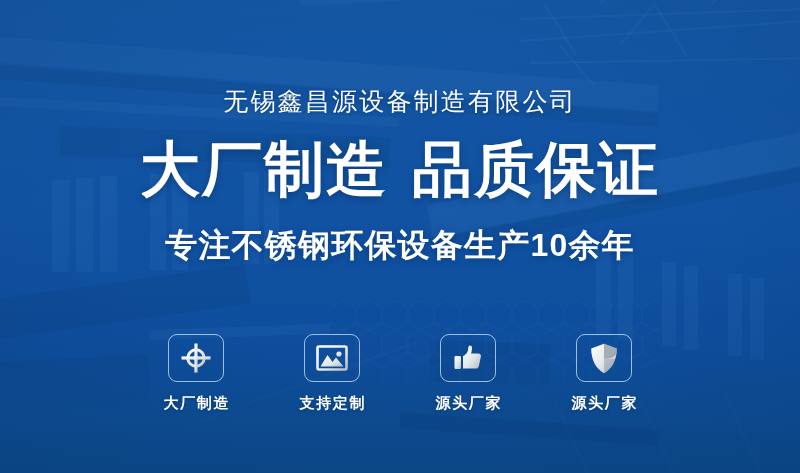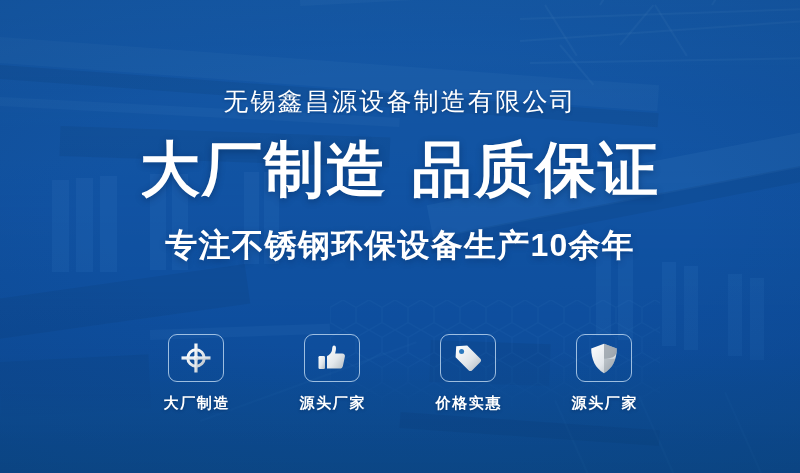--- a/index.html
+++ b/index.html
@@ -265,20 +265,37 @@
           </defs>
           <circle cx="16" cy="16" r="8.2" fill="none" stroke="url(#sil1)" stroke-width="3"></circle>
           <rect x="14.4" y="1.5" width="3.2" height="29" fill="url(#sil1)"></rect>
           <rect x="1.5" y="14.4" width="29" height="3.2" fill="url(#sil1)"></rect>
           <circle cx="16" cy="16" r="2.6" fill="url(#sil1)"></circle>
         </svg>
       </div>
       <div class="feature-label">大厂制造</div>
     </div>
 
+    <div class="feature">
+      <div class="icon-box">
+        <svg width="32" height="28" viewBox="0 0 32 28">
+          <defs>
+            <linearGradient id="sil2" x1="0" y1="0" x2="1" y2="1">
+              <stop offset="0%" stop-color="#ffffff"></stop>
+              <stop offset="60%" stop-color="#e1e6ea"></stop>
+              <stop offset="100%" stop-color="#b5bec5"></stop>
+            </linearGradient>
+          </defs>
+          <rect x="1.5" y="2.5" width="29" height="23" rx="1.5" fill="none" stroke="url(#sil2)" stroke-width="2.6"></rect>
+          <circle cx="23" cy="10" r="2.6" fill="url(#sil2)"></circle>
+          <path d="M4.5 22.5 L11.5 11 L16.5 18 L20 13.5 L27.5 22.5 Z" fill="url(#sil2)"></path>
+        </svg>
+      </div>
+      <div class="feature-label">支持定制</div>
+    </div>
 
     <div class="feature">
       <div class="icon-box">
         <svg width="30" height="30" viewBox="0 0 30 30">
           <defs>
             <linearGradient id="sil3" x1="0" y1="0" x2="1" y2="1">
               <stop offset="0%" stop-color="#ffffff"></stop>
               <stop offset="55%" stop-color="#e2e7eb"></stop>
               <stop offset="100%" stop-color="#b3bcc3"></stop>
             </linearGradient>
@@ -286,37 +303,20 @@
           <rect x="1.5" y="13" width="6.5" height="13" rx="1.3" fill="url(#sil3)"></rect>
           <path d="M10 13.2 C10 13.2 13.4 11.6 14.6 8.6 C15.3 6.8 15 4.6 15.6 3.4
                    C16.2 2.2 18.1 2.3 18.7 3.6 C19.4 5.1 18.8 8.2 18.1 10.4
                    L25.2 10.4 C27.2 10.4 28.3 12 27.9 13.6 L25.9 22.9
                    C25.6 24.5 24.4 25.6 22.8 25.6 L10 25.6 Z" fill="url(#sil3)"></path>
         </svg>
       </div>
       <div class="feature-label">源头厂家</div>
     </div>
 
-    <div class="feature">
-      <div class="icon-box">
-        <svg width="30" height="30" viewBox="0 0 30 30">
-          <defs>
-            <linearGradient id="sil4" x1="0" y1="0" x2="1" y2="1">
-              <stop offset="0%" stop-color="#ffffff"></stop>
-              <stop offset="58%" stop-color="#e0e5e9"></stop>
-              <stop offset="100%" stop-color="#b0b9c1"></stop>
-            </linearGradient>
-          </defs>
-          <path d="M3.2 3.2 L14.2 2.6 L27.4 15.8 C28.3 16.7 28.3 18.1 27.4 19
-                   L19 27.4 C18.1 28.3 16.7 28.3 15.8 27.4 L2.6 14.2 Z" fill="url(#sil4)"></path>
-          <circle cx="8.6" cy="8.6" r="2.5" fill="#2b78bd"></circle>
-        </svg>
-      </div>
-      <div class="feature-label">价格实惠</div>
-    </div>
 
     <div class="feature">
       <div class="icon-box">
         <svg width="28" height="31" viewBox="0 0 28 31">
           <defs>
             <linearGradient id="sil5" x1="0" y1="0" x2="1" y2="1">
               <stop offset="0%" stop-color="#ffffff"></stop>
               <stop offset="55%" stop-color="#e2e7eb"></stop>
               <stop offset="100%" stop-color="#aeb7bf"></stop>
             </linearGradient>

